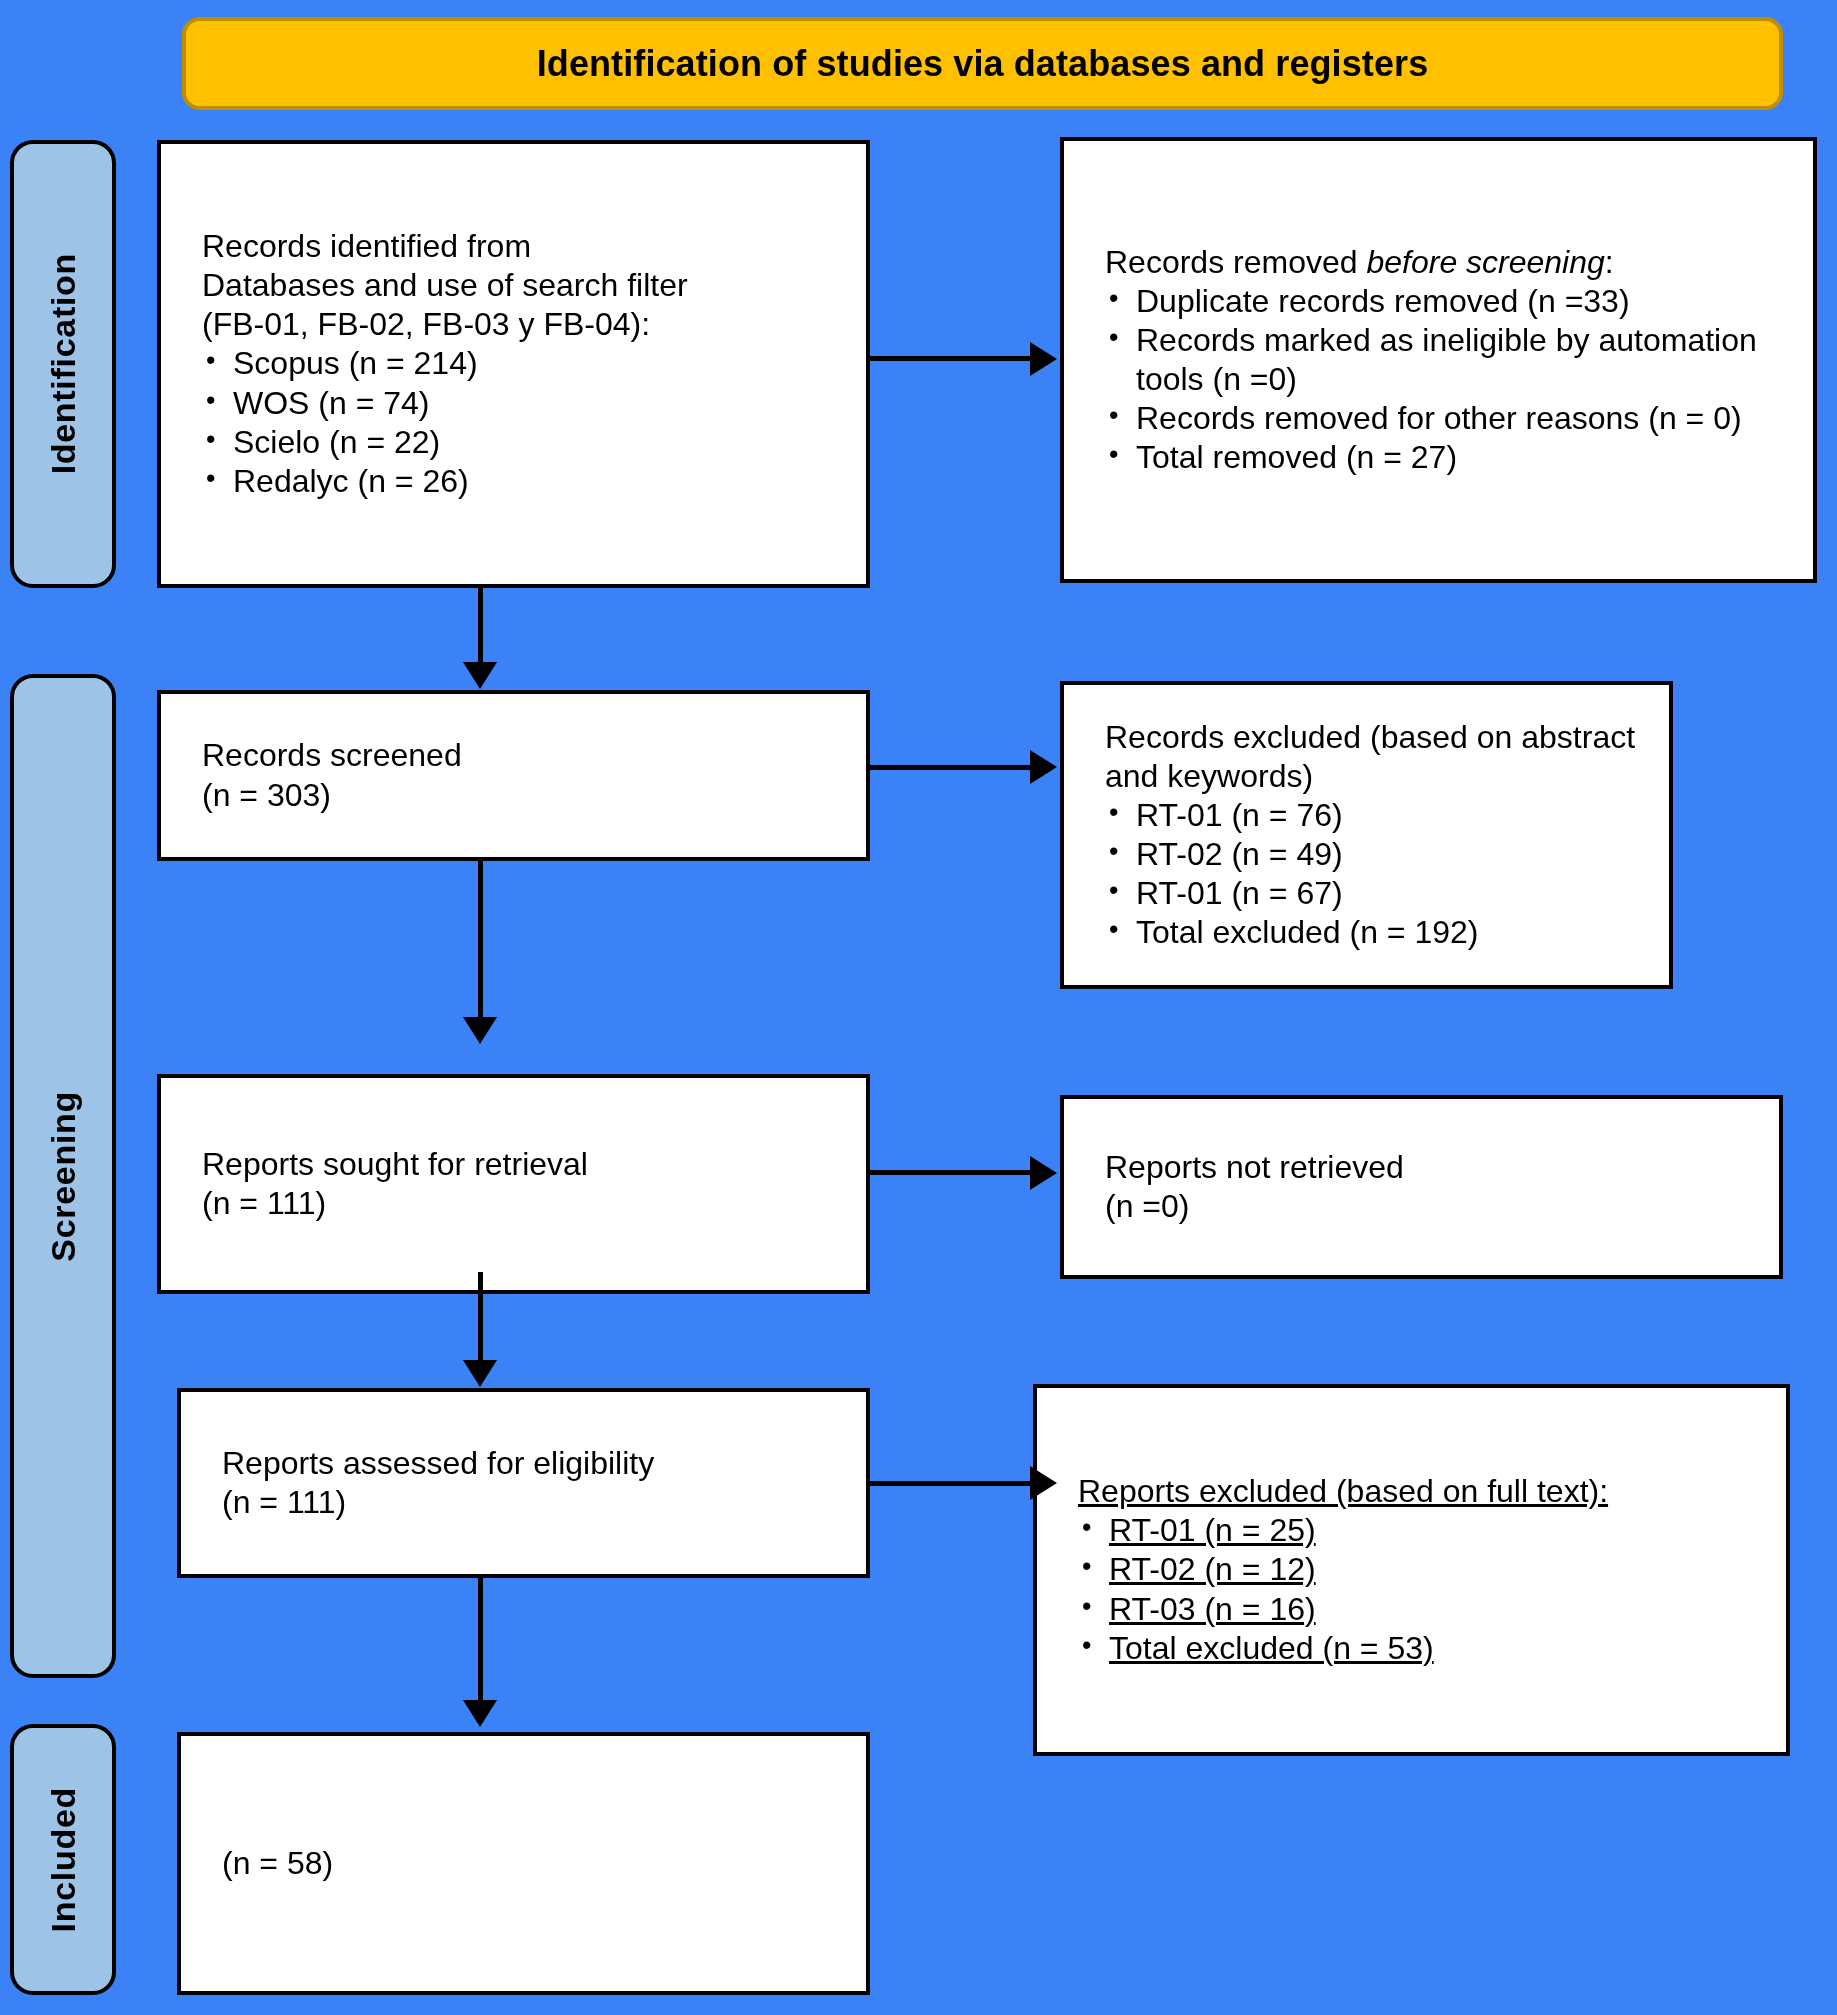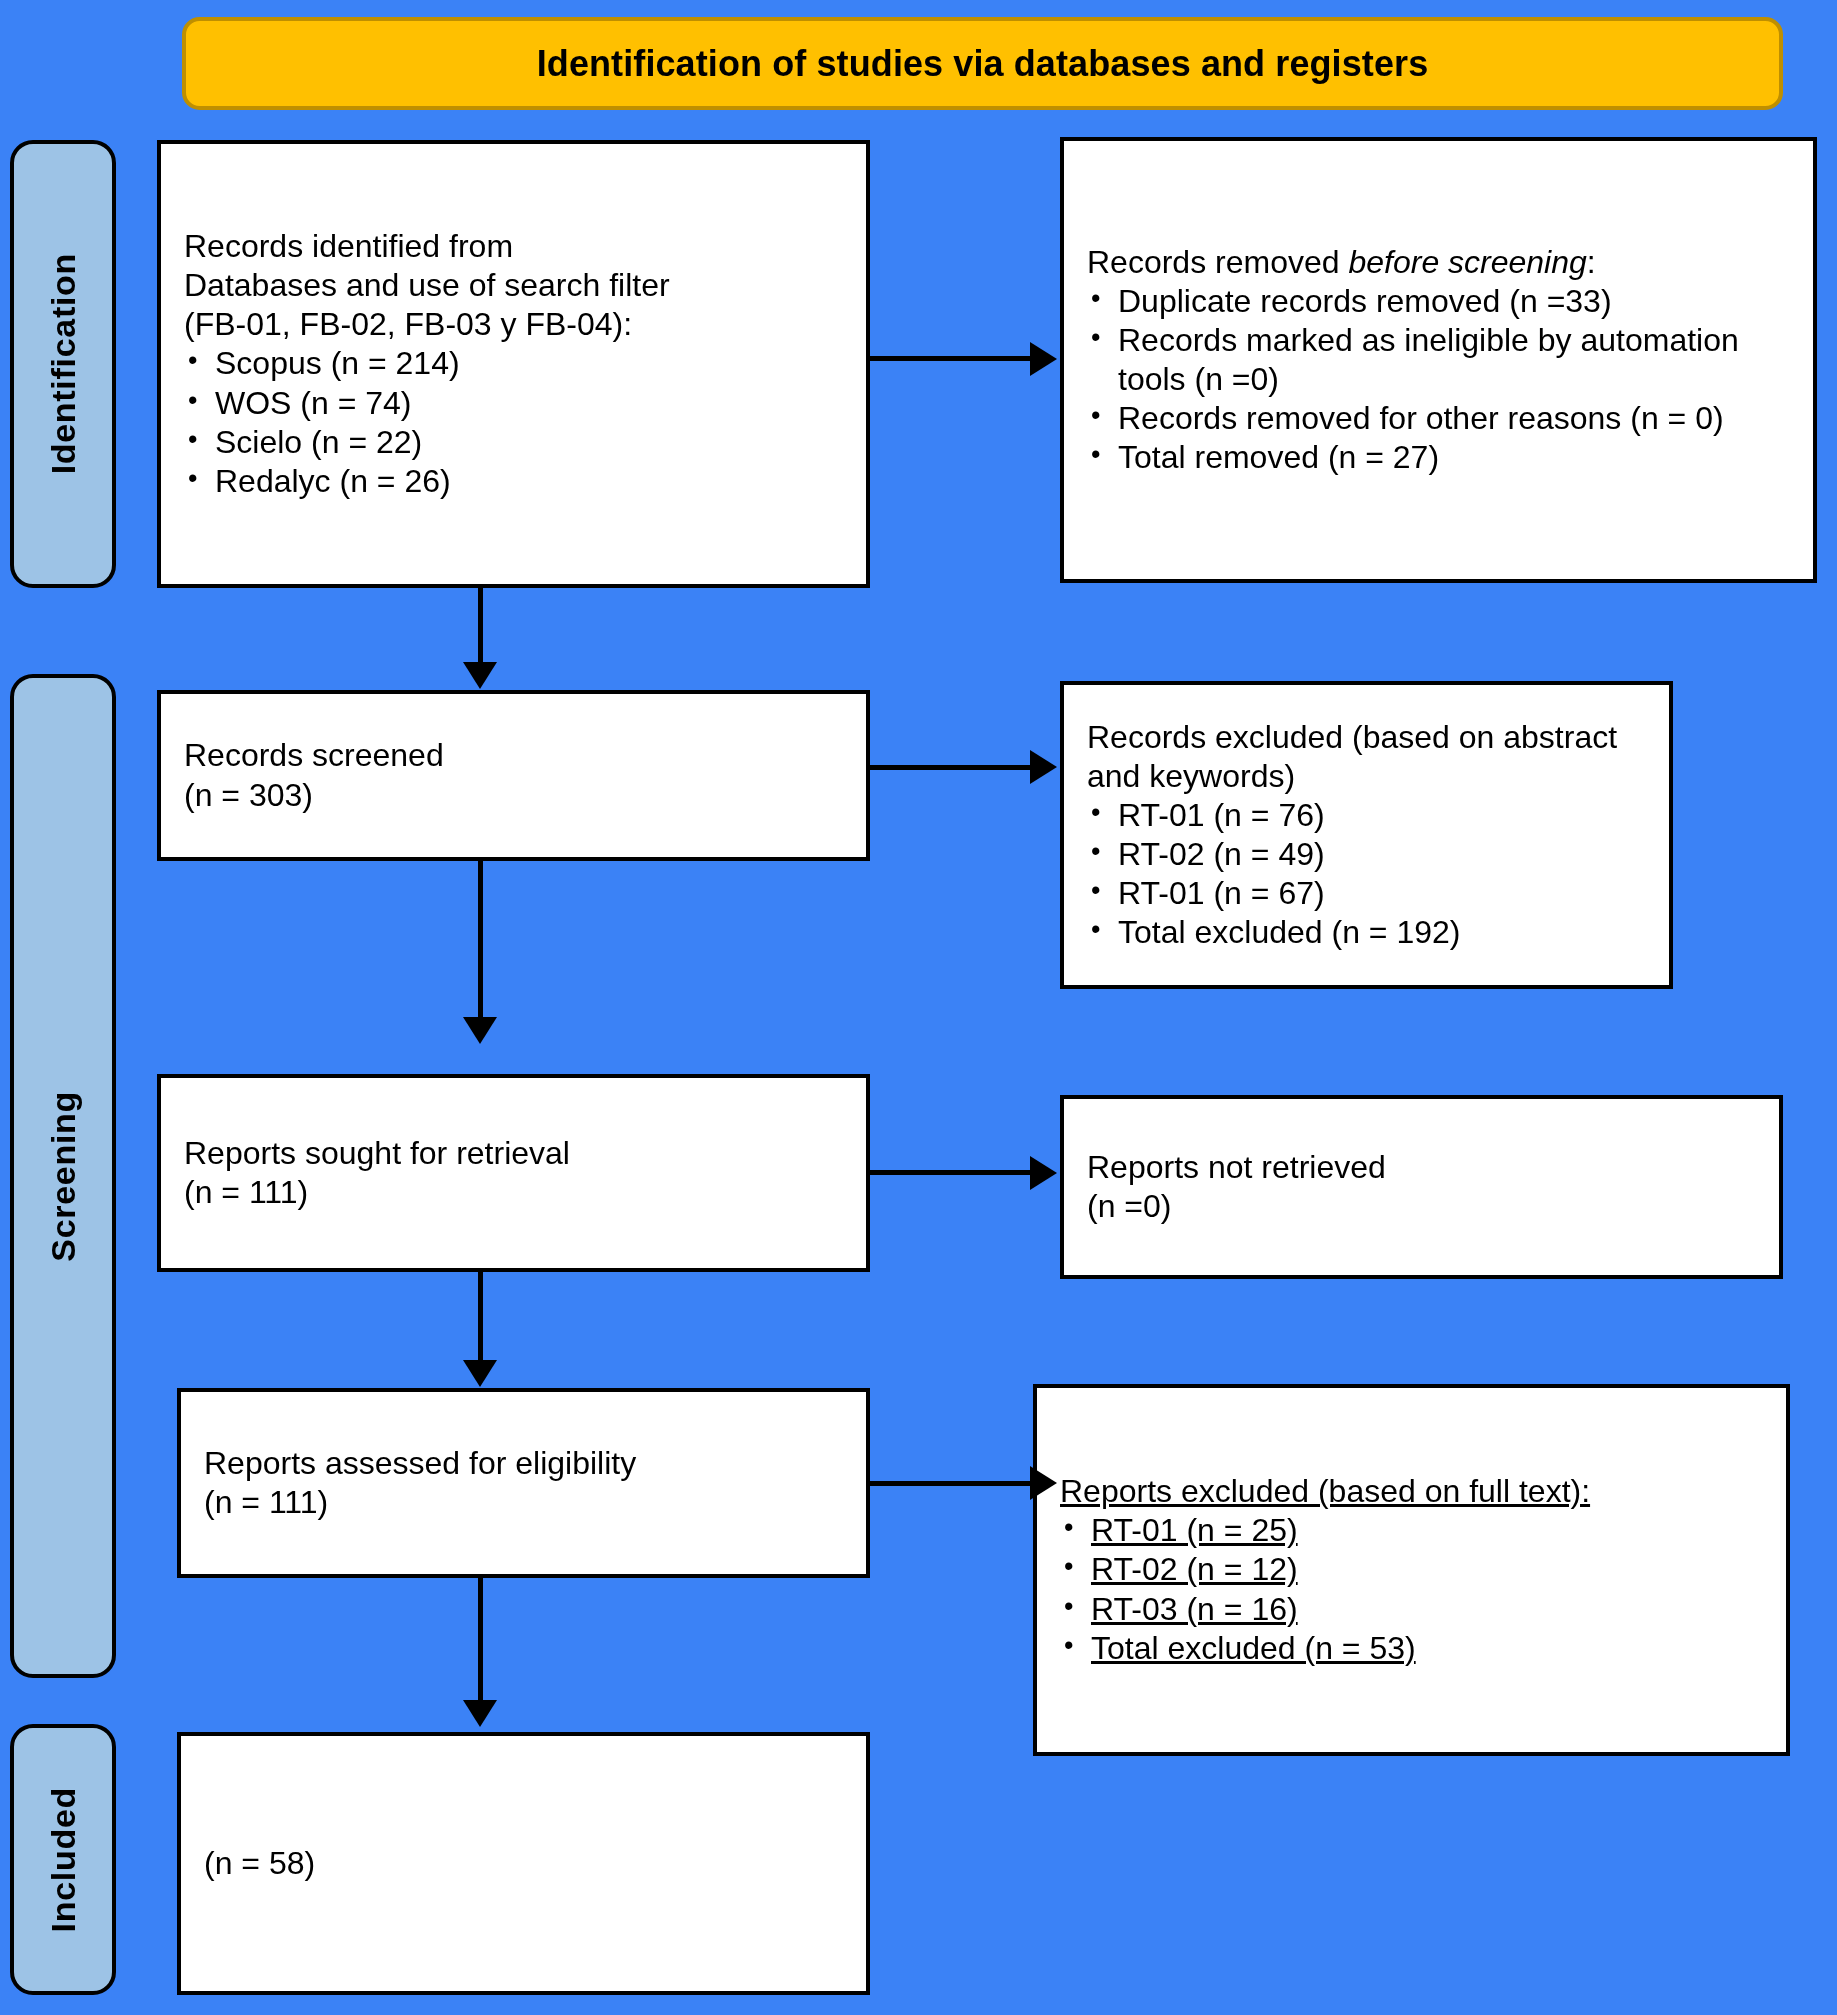--- a/index.html
+++ b/index.html
@@ -67,20 +67,21 @@
 
   
   .box {
     position: absolute;
     background: #ffffff;
     border: 4.1px solid #000000;
     box-sizing: border-box;
     display: flex;
     flex-direction: column;
     justify-content: center;
+    padding-left: 18px;
   }
   .box-inner {
     padding: 0 17.6px 0 23px;
   }
   .box p {
     margin: 0;
     font-size: 32px;
     line-height: 1.22;
     color: #000000;
   }
@@ -205,21 +206,21 @@
       </ul>
     </div>
   </div>
 
   <div class="hline" style="left:870px; top:765px; width:163px;"></div>
   <div class="arrow-right" style="left:1030px; top:750px;"></div>
 
   <div class="vline" style="left:478px; top:861px; height:159px;"></div>
   <div class="arrow-down" style="left:463px; top:1017px;"></div>
 
-  <div class="box" style="left:157px; top:1074px; width:713px; height:198px;">
+  <div class="box" style="left:157px; top:1074px; width:713px; height:220px;">
     <div class="box-inner">
       <p>Reports sought for retrieval</p>
       <p>(n = 111)</p>
     </div>
   </div>
 
   <div class="box" style="left:1060px; top:1095px; width:723px; height:184px;">
     <div class="box-inner">
       <p>Reports not retrieved</p>
       <p>(n =0)</p>

